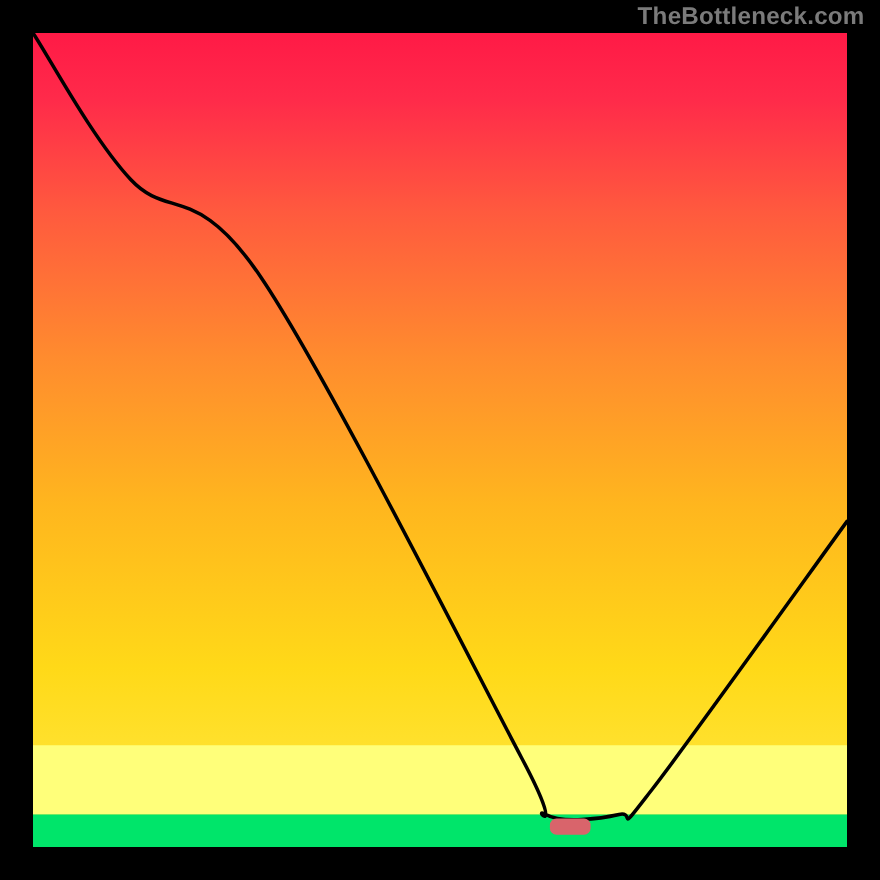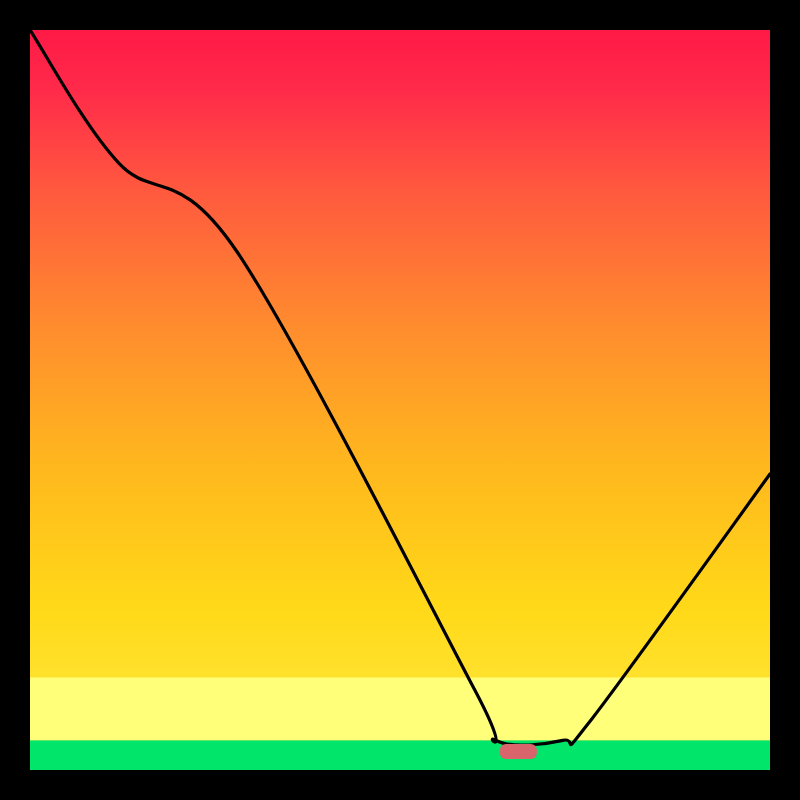--- a/index.html
+++ b/index.html
@@ -36,20 +36,21 @@
   }
   svg {
     display: block;
   }
 </style>
 </head>
 <body>
 
 <div class="stage">
 
+  <div class="watermark">TheBottleneck.com</div>
 
   <div class="plot-wrap">
     <svg id="plot-svg" width="740" height="740" viewBox="0 0 740 740">
       <defs>
         <linearGradient id="bg-grad" x1="0" y1="0" x2="0" y2="1">
             <stop offset="0%" stop-color="#ff1a46"></stop>
             <stop offset="8%" stop-color="#ff2a4a"></stop>
             <stop offset="22%" stop-color="#ff5a3e"></stop>
             <stop offset="40%" stop-color="#ff8c2e"></stop>
             <stop offset="57.99999999999999%" stop-color="#ffb61e"></stop>

